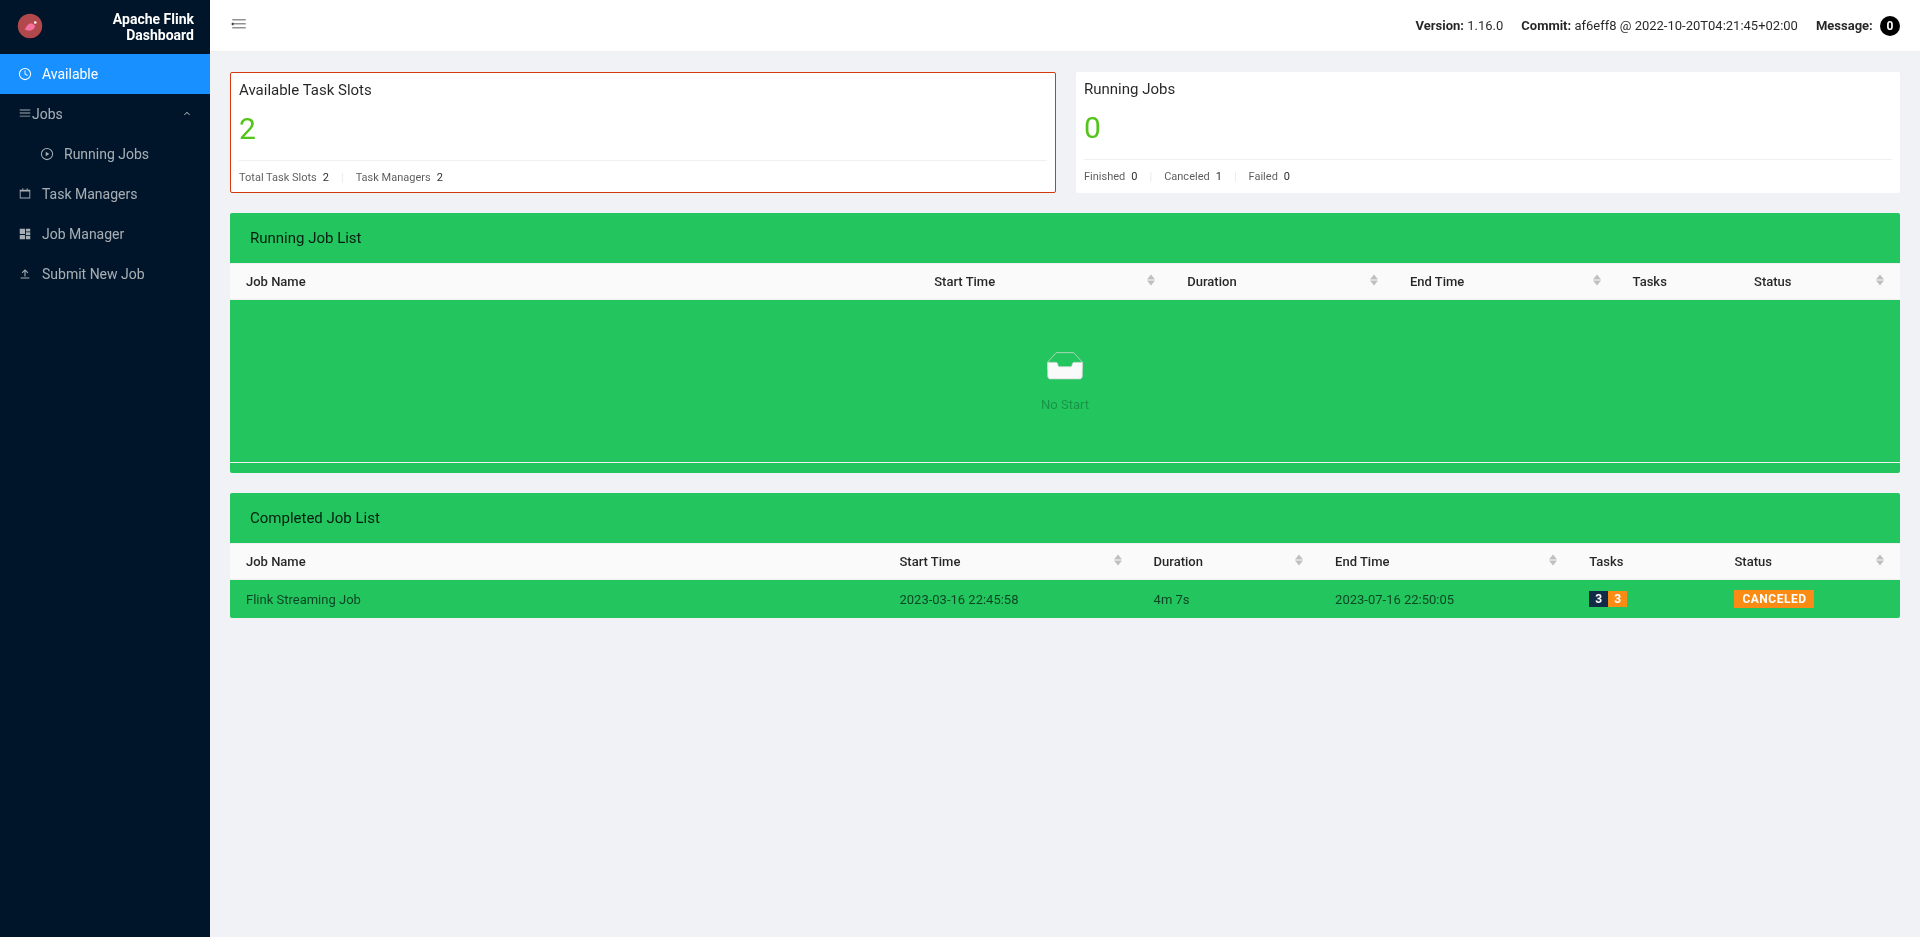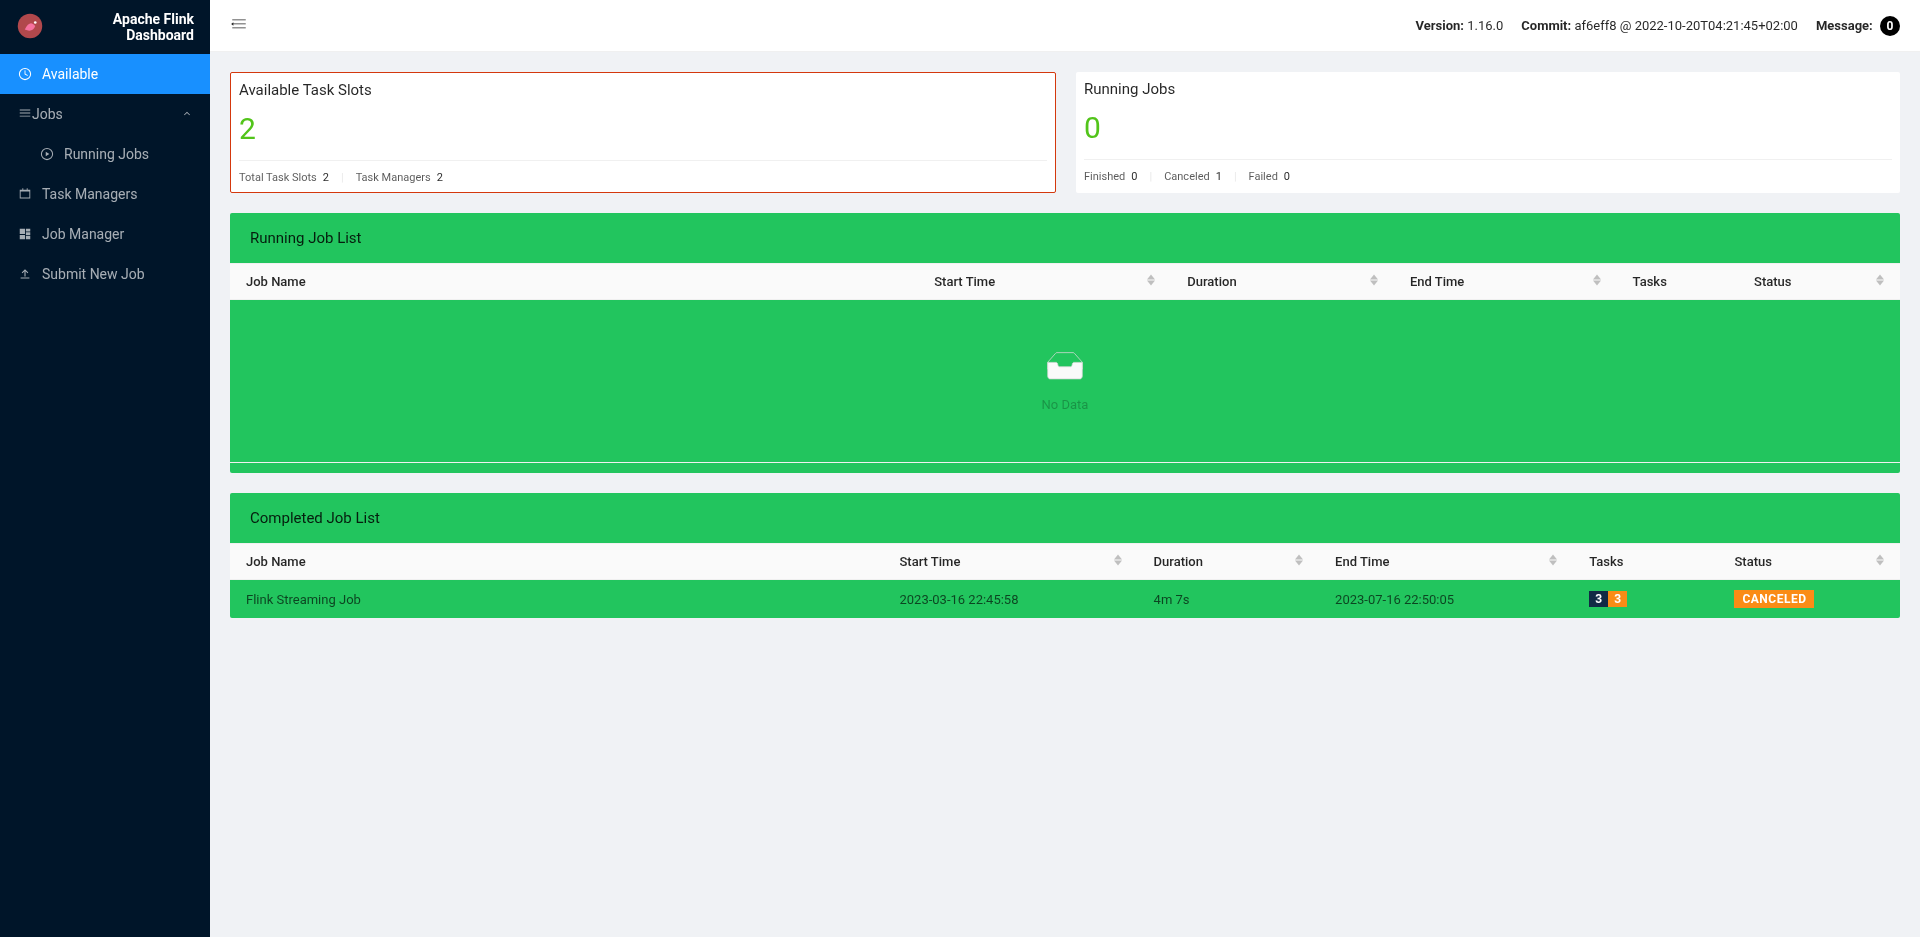--- a/index.html
+++ b/index.html
@@ -237,21 +237,21 @@
                 <td colspan="6">
               <div class="empty">
                 <svg viewBox="0 0 64 41">
                       <g fill="none" fill-rule="evenodd">
                         <g fill-rule="nonzero" stroke="#D9D9D9">
                           <path d="M55 12.76L44.854 1.258C44.367.474 43.656 0 42.907 0H21.093c-.749 0-1.46.474-1.947 1.257L9 12.761V22h46v-9.24z"></path>
                           <path d="M41.613 15.931c0-1.605.994-2.93 2.227-2.931H55v18.137C55 33.26 53.68 35 52.05 35h-40.1C10.32 35 9 33.259 9 31.137V13h11.16c1.233 0 2.227 1.323 2.227 2.928v.022c0 1.605 1.005 2.901 2.237 2.901h14.752c1.232 0 2.237-1.308 2.237-2.913v-.007z" fill="#FAFAFA"></path>
                         </g>
                       </g>
                     </svg>
-                <div class="empty-text">No Data</div>
+                <div class="empty-text">No Start</div>
               </div>
             </td>
               </tr>
           </tbody>
         </table>
         <div class="panel-divider"></div>
         <div style="height:10px"></div>
       </div>
 
       <div class="panel">

